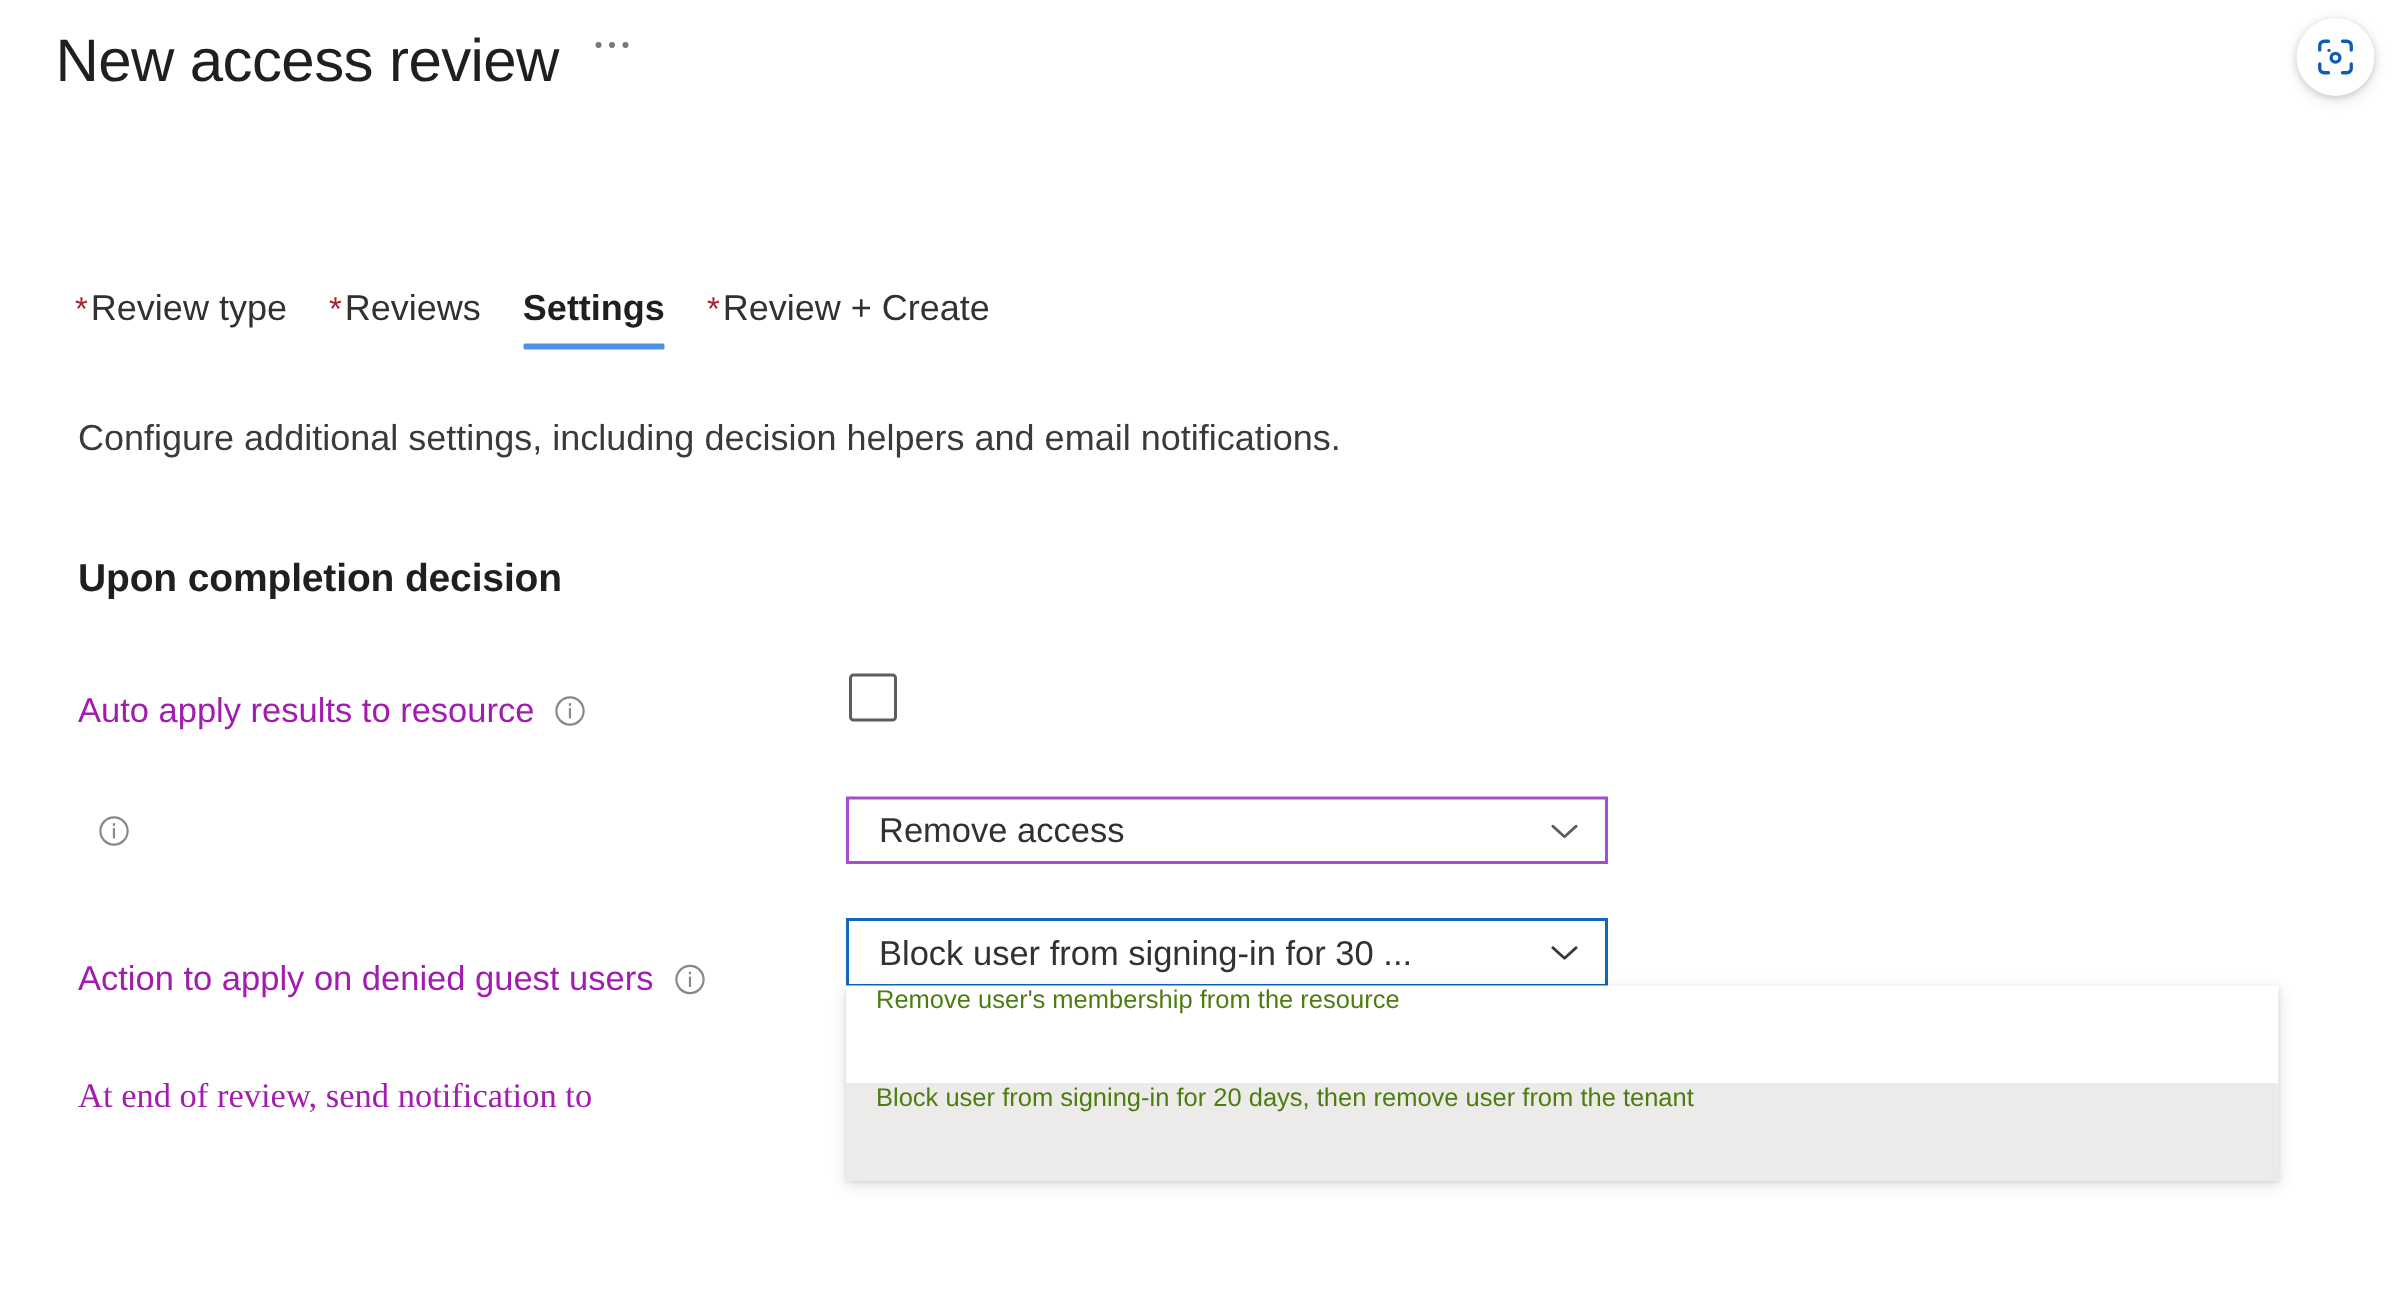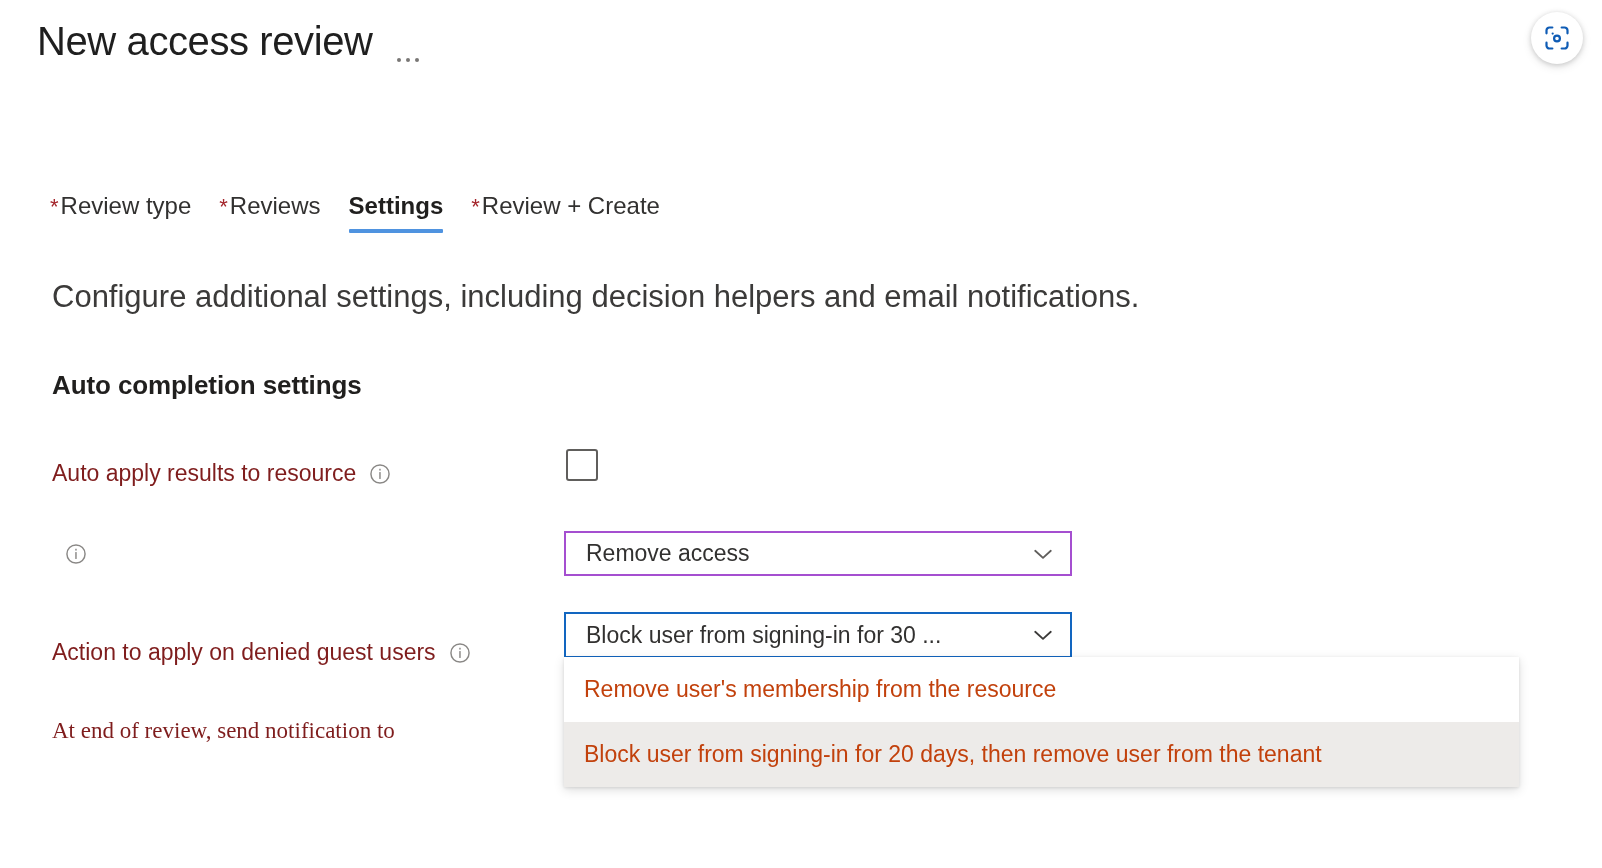--- a/index.html
+++ b/index.html
@@ -17,21 +17,21 @@
     color: #323130;
     -webkit-font-smoothing: antialiased;
   }
 
   
   .page-header {
     position: absolute;
     left: 37px;
     top: 18px;
     display: flex;
-    align-items: flex-end;
+    align-items: flex-start;
     gap: 18px;
   }
   .page-title {
     font-size: 40px;
     font-weight: 400;
     letter-spacing: -0.4px;
     color: #1f1f1f;
     line-height: 1.15;
     white-space: nowrap;
   }
@@ -105,21 +105,21 @@
     height: 4px;
     background: #4f93e0;
     border-radius: 1px;
   }
 
   
   .intro {
     position: absolute;
     left: 52px;
     top: 278px;
-    font-size: 31px;
+    font-size: 24px;
     font-weight: 400;
     color: #3b3a39;
     line-height: 1.25;
     white-space: nowrap;
   }
   .section-heading {
     position: absolute;
     left: 52px;
     top: 370px;
     font-size: 26px;
@@ -139,21 +139,21 @@
   }
   .form-row {
     position: absolute;
     left: 52px;
     display: flex;
     align-items: center;
     height: 44px;
   }
   .form-row .label {
     font-size: 23px;
-    color: #7f1d1d;
+    color: #a21caf;
     font-weight: 400;
     white-space: nowrap;
     line-height: 1.2;
   }
   .info-icon {
     display: inline-flex;
     align-items: center;
     justify-content: center;
     margin-left: 13px;
     width: 22px;
@@ -229,24 +229,24 @@
     top: 657px;
     width: 955px;
     background: #ffffff;
     box-shadow: 0 3px 10px rgba(0,0,0,0.13), 0 1px 3px rgba(0,0,0,0.10);
     z-index: 20;
     padding: 0;
   }
   .dropdown-option {
     height: 65px;
     display: flex;
-    align-items: center;
+    align-items: flex-start;
     padding: 0 20px;
-    font-size: 23px;
-    color: #c2410c;
+    font-size: 17px;
+    color: #4d7c0f;
     white-space: nowrap;
     cursor: pointer;
     box-sizing: border-box;
   }
   .dropdown-option.selected {
     background: #edebe9;
   }
 </style>
 </head>
 <body>
@@ -283,21 +283,21 @@
   <div class="tab active">
     <span>Settings</span>
   </div>
   <div class="tab">
     <span class="req">*</span>
     <span>Review + Create</span>
   </div>
 </div>
 
 <div class="intro">Configure additional settings, including decision helpers and email notifications.</div>
-<div class="section-heading">Auto completion settings</div>
+<div class="section-heading">Upon completion decision</div>
 
 <div class="form-area">
 
   <div class="form-row row-auto-apply">
     <span class="label">Auto apply results to resource</span>
     <span class="info-icon">
       <svg width="22" height="22" viewBox="0 0 16 16">
         <circle cx="8" cy="8" r="6.6" fill="none" stroke="#8a8886" stroke-width="1.05"></circle>
         <rect x="7.45" y="6.6" width="1.05" height="5" fill="#8a8886"></rect>
         <rect x="7.45" y="4.2" width="1.05" height="1.3" fill="#8a8886"></rect>

